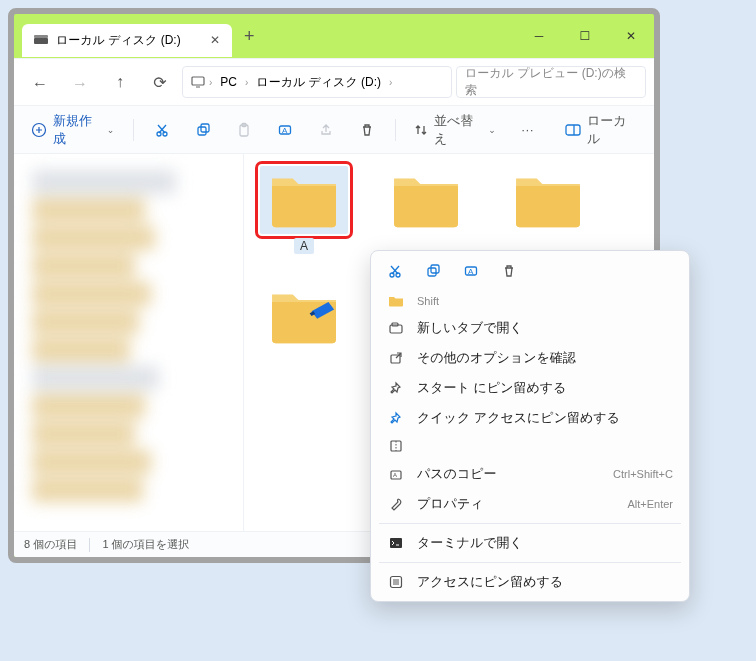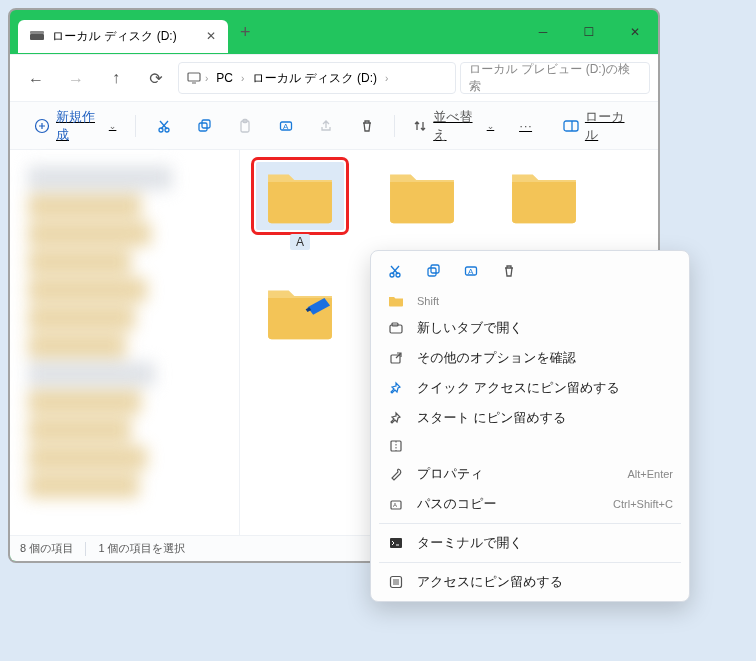--- a/index.html
+++ b/index.html
@@ -1,31 +1,31 @@
 <!DOCTYPE html>
 <html><head>
 <meta charset="utf-8">
 <style>
 * { box-sizing: border-box; margin: 0; padding: 0; font-family: "Segoe UI", "Yu Gothic UI", sans-serif; }
 body { background: #dce8f5; padding: 8px; width: 756px; height: 661px; overflow: hidden; }
-.window { background: #22c55e; border: 2px solid #a3a3a3; border-radius: 8px; width: 652px; height: 555px; position: relative; overflow: hidden; }
+.window { background: #bef264; border: 6px solid #a3a3a3; border-radius: 8px; width: 652px; height: 555px; position: relative; overflow: hidden; }
 .titlebar { display: flex; align-items: center; height: 44px; padding: 0 0 0 8px; }
 .tab { display: flex; align-items: center; background: #fff; border-radius: 6px 6px 0 0; padding: 8px 12px; margin-top: 8px; width: 210px; font-size: 12px; position: relative; }
 .tab-close { margin-left: auto; font-size: 12px; color: #555; cursor: pointer; }
 .new-tab { margin-left: 12px; color: #555; font-size: 18px; cursor: pointer; }
 .win-controls { margin-left: auto; display: flex; }
 .win-btn { width: 46px; height: 44px; display: flex; align-items: center; justify-content: center; font-size: 12px; color: #333; }
 .addrbar { display: flex; align-items: center; height: 48px; background: #fff; border-top: 1px solid #eef1f5; border-bottom: 1px solid #eef1f5; padding: 0 8px; gap: 4px; }
 .nav-btn { width: 36px; height: 36px; display: flex; align-items: center; justify-content: center; color: #555; border-radius: 4px; }
 .nav-btn.disabled { color: #bbb; }
 .breadcrumb { flex: 1; display: flex; align-items: center; gap: 4px; padding: 0 8px; height: 32px; border: 1px solid #e5e9ef; border-radius: 4px; font-size: 12px; }
 .crumb { padding: 2px 4px; }
 .crumb-sep { color: #999; font-size: 10px; }
 .search { width: 190px; height: 32px; border: 1px solid #e5e9ef; border-radius: 4px; padding: 0 8px; font-size: 12px; color: #888; display: flex; align-items: center; }
-.toolbar { display: flex; align-items: center; height: 48px; padding: 0 15px; gap: 6px; border-bottom: 1px solid #eef1f5; background: #fbfcfd; text-decoration: underline; }
+.toolbar { display: flex; align-items: center; height: 48px; padding: 0 8px; gap: 6px; border-bottom: 1px solid #eef1f5; background: #fbfcfd; }
 .tbtn { height: 32px; display: flex; align-items: center; justify-content: center; padding: 0 8px; border-radius: 4px; color: #555; font-size: 13px; }
 .tbtn.icon-only { width: 36px; padding: 0; }
 .tbtn.new { color: #2060c0; border: 1px solid transparent; }
 .tbtn.disabled { color: #c5c9d0; }
 .tdiv { width: 1px; height: 22px; background: #e5e9ef; margin: 0 4px; }
 .content { display: flex; height: calc(100% - 44px - 48px - 48px - 26px); background: #fff; }
 .sidebar { width: 230px; border-right: 1px solid #eef1f5; padding: 8px 6px; position: relative; }
 .side-blur { position: absolute; inset: 0; filter: blur(8px); opacity: 0.85; padding: 12px; }
 .side-item { height: 24px; margin: 4px 6px; background: #e7cf99; border-radius: 3px; }
 .side-item.alt { background: #d9dde3; }
@@ -310,59 +310,59 @@
         <svg width="14" height="14">
           <rect x="2" y="4" width="9" height="8" rx="1" fill="none" stroke="#555" stroke-width="1.2"></rect>
           <path d="M8 2 h4 v4 M12 2 l-5 5" fill="none" stroke="#555" stroke-width="1.2"></path>
         </svg>
       </span>
     <span class="ctx-label">その他のオプションを確認</span>
   </div>
   <div class="ctx-item">
     <span class="ctx-ico">
         <svg width="14" height="14">
+          <path d="M7 2 l4 4 l-2 1 l-1 4 l-2 -2 l-3 3 l-1 -1 l3 -3 l-2 -2 l4 -1 z" fill="none" stroke="#555" stroke-width="1.2"></path>
+        </svg>
+      </span>
+    <span class="ctx-label">スタート にピン留めする</span>
+  </div>
+  <div class="ctx-item">
+    <span class="ctx-ico">
+        <svg width="14" height="14">
           <path d="M7 2 l4 4 l-2 1 l-1 4 l-2 -2 l-3 3 l-1 -1 l3 -3 l-2 -2 l4 -1 z" fill="none" stroke="#1a7ad9" stroke-width="1.2"></path>
         </svg>
       </span>
     <span class="ctx-label">クイック アクセスにピン留めする</span>
-  </div>
-  <div class="ctx-item">
-    <span class="ctx-ico">
-        <svg width="14" height="14">
-          <path d="M7 2 l4 4 l-2 1 l-1 4 l-2 -2 l-3 3 l-1 -1 l3 -3 l-2 -2 l4 -1 z" fill="none" stroke="#555" stroke-width="1.2"></path>
-        </svg>
-      </span>
-    <span class="ctx-label">スタート にピン留めする</span>
   </div>
   <div class="ctx-item">
     <span class="ctx-ico">
         <svg width="14" height="14">
           <rect x="2" y="2" width="10" height="10" rx="1" fill="none" stroke="#555" stroke-width="1.2"></rect>
           <line x1="7" y1="2" x2="7" y2="12" stroke="#555" stroke-width="1" stroke-dasharray="1.5 1.5"></line>
         </svg>
       </span>
   </div>
   <div class="ctx-item">
     <span class="ctx-ico">
         <svg width="14" height="14">
+          <rect x="2" y="4" width="10" height="8" rx="1" fill="none" stroke="#555" stroke-width="1.2"></rect>
+          <text x="4" y="10" font-size="6" fill="#555">A</text>
+        </svg>
+      </span>
+    <span class="ctx-label">パスのコピー</span>
+    <span class="ctx-accel">Ctrl+Shift+C</span>
+  </div>
+  <div class="ctx-item">
+    <span class="ctx-ico">
+        <svg width="14" height="14">
           <path d="M9 2 a3 3 0 0 1 2 5 l-6 6 l-2 -2 l6 -6 a3 3 0 0 1 0 -3" fill="none" stroke="#555" stroke-width="1.2"></path>
         </svg>
       </span>
     <span class="ctx-label">プロパティ</span>
     <span class="ctx-accel">Alt+Enter</span>
-  </div>
-  <div class="ctx-item">
-    <span class="ctx-ico">
-        <svg width="14" height="14">
-          <rect x="2" y="4" width="10" height="8" rx="1" fill="none" stroke="#555" stroke-width="1.2"></rect>
-          <text x="4" y="10" font-size="6" fill="#555">A</text>
-        </svg>
-      </span>
-    <span class="ctx-label">パスのコピー</span>
-    <span class="ctx-accel">Ctrl+Shift+C</span>
   </div>
   <div class="ctx-sep"></div>
   <div class="ctx-item">
     <span class="ctx-ico">
         <svg width="14" height="12">
           <rect x="1" y="1" width="12" height="10" rx="1" fill="#333"></rect>
           <path d="M3 4 l2 2 l-2 2 M7 8 h3" stroke="#fff" stroke-width="1" fill="none"></path>
         </svg>
       </span>
     <span class="ctx-label">ターミナルで開く</span>

